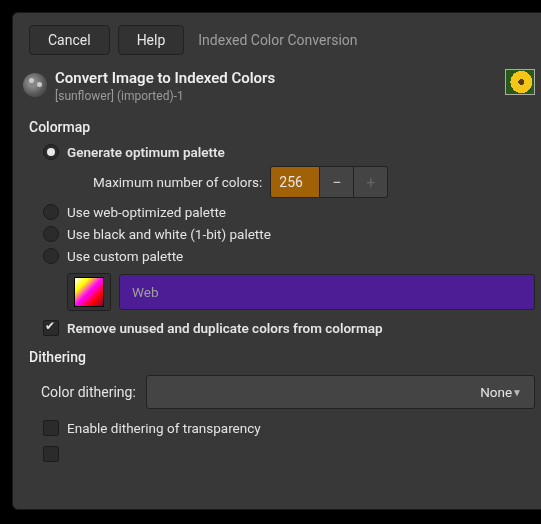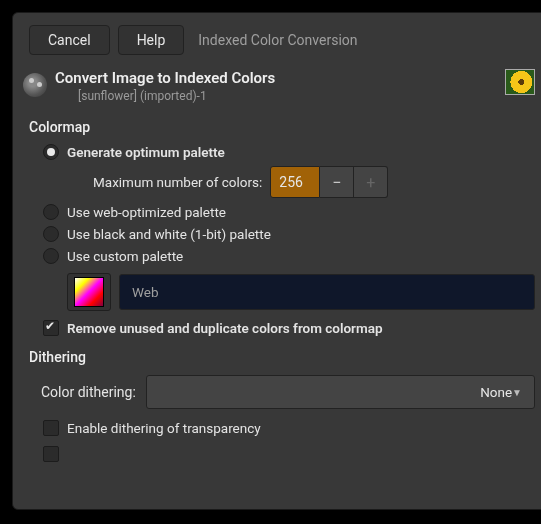--- a/index.html
+++ b/index.html
@@ -26,21 +26,21 @@
     background: radial-gradient(circle at 40% 40%, #888 20%, #555 60%, #333);
     position: relative; flex-shrink: 0; margin-top: 4px;
   }
   .app-icon::before, .app-icon::after {
     content: ""; position: absolute; width: 5px; height: 5px; border-radius: 50%; background: #ccc;
   }
   .app-icon::before { left: 6px; top: 5px; }
   .app-icon::after { right: 5px; top: 9px; }
   .header-text { flex: 1; }
   .header-title { color: #eee; font-size: 15px; font-weight: 600; }
-  .header-sub { color: #9a9a9a; font-size: 12px; margin-top: 2px; margin-left: 23px; }
+  .header-sub { color: #9a9a9a; font-size: 12px; margin-top: 2px; }
   .thumb {
     width: 30px; height: 26px; border: 1px solid #aaa;
     background: radial-gradient(circle at 55% 50%, #5a3a0a 0 3px, #f5c518 3px 11px, #2a5a1a 11px 20px);
     flex-shrink: 0;
   }
   .section-title { color: #eee; font-size: 14px; font-weight: 500; padding: 8px 16px 4px 16px; }
   .option-group { padding: 2px 16px 2px 30px; }
   .row { display: flex; align-items: center; gap: 8px; padding: 3px 0; color: #e4e4e4; font-size: 13.5px; }
   .radio {
     width: 16px; height: 16px; border-radius: 50%; border: 1px solid #1c1c1c;
@@ -72,21 +72,21 @@
   .palette-row { display: flex; align-items: center; gap: 8px; padding: 6px 0 6px 24px; }
   .palette-swatch {
     width: 44px; height: 38px; border: 1px solid #1f1f1f; background: #323232;
     display: flex; align-items: center; justify-content: center; border-radius: 3px; cursor: pointer;
   }
   .palette-inner {
     width: 30px; height: 30px; border: 1px solid #000;
     background: linear-gradient(135deg, #fff 0%, #ff0 25%, #f0f 50%, #f00 75%, #800040 100%);
   }
   .palette-name {
-    flex: 1; background: #0f172a; border: 1px solid #222; color: #9f9f9f;
+    flex: 1; background: #4c1d95; border: 1px solid #222; color: #9f9f9f;
     padding: 9px 12px; font-size: 13.5px; border-radius: 3px;
   }
   .dither-label-row { display: flex; align-items: center; gap: 10px; padding: 6px 16px 6px 28px; }
   .dither-label { color: #e4e4e4; font-size: 14px; }
   .select {
     flex: 1; background: #444; border: 1px solid #222; border-radius: 3px;
     padding: 8px 12px; color: #e6e6e6; font-size: 13.5px; display: flex;
     align-items: center; justify-content: flex-end; cursor: pointer;
   }
   .select-arrow { color: #bbb; font-size: 10px; }

